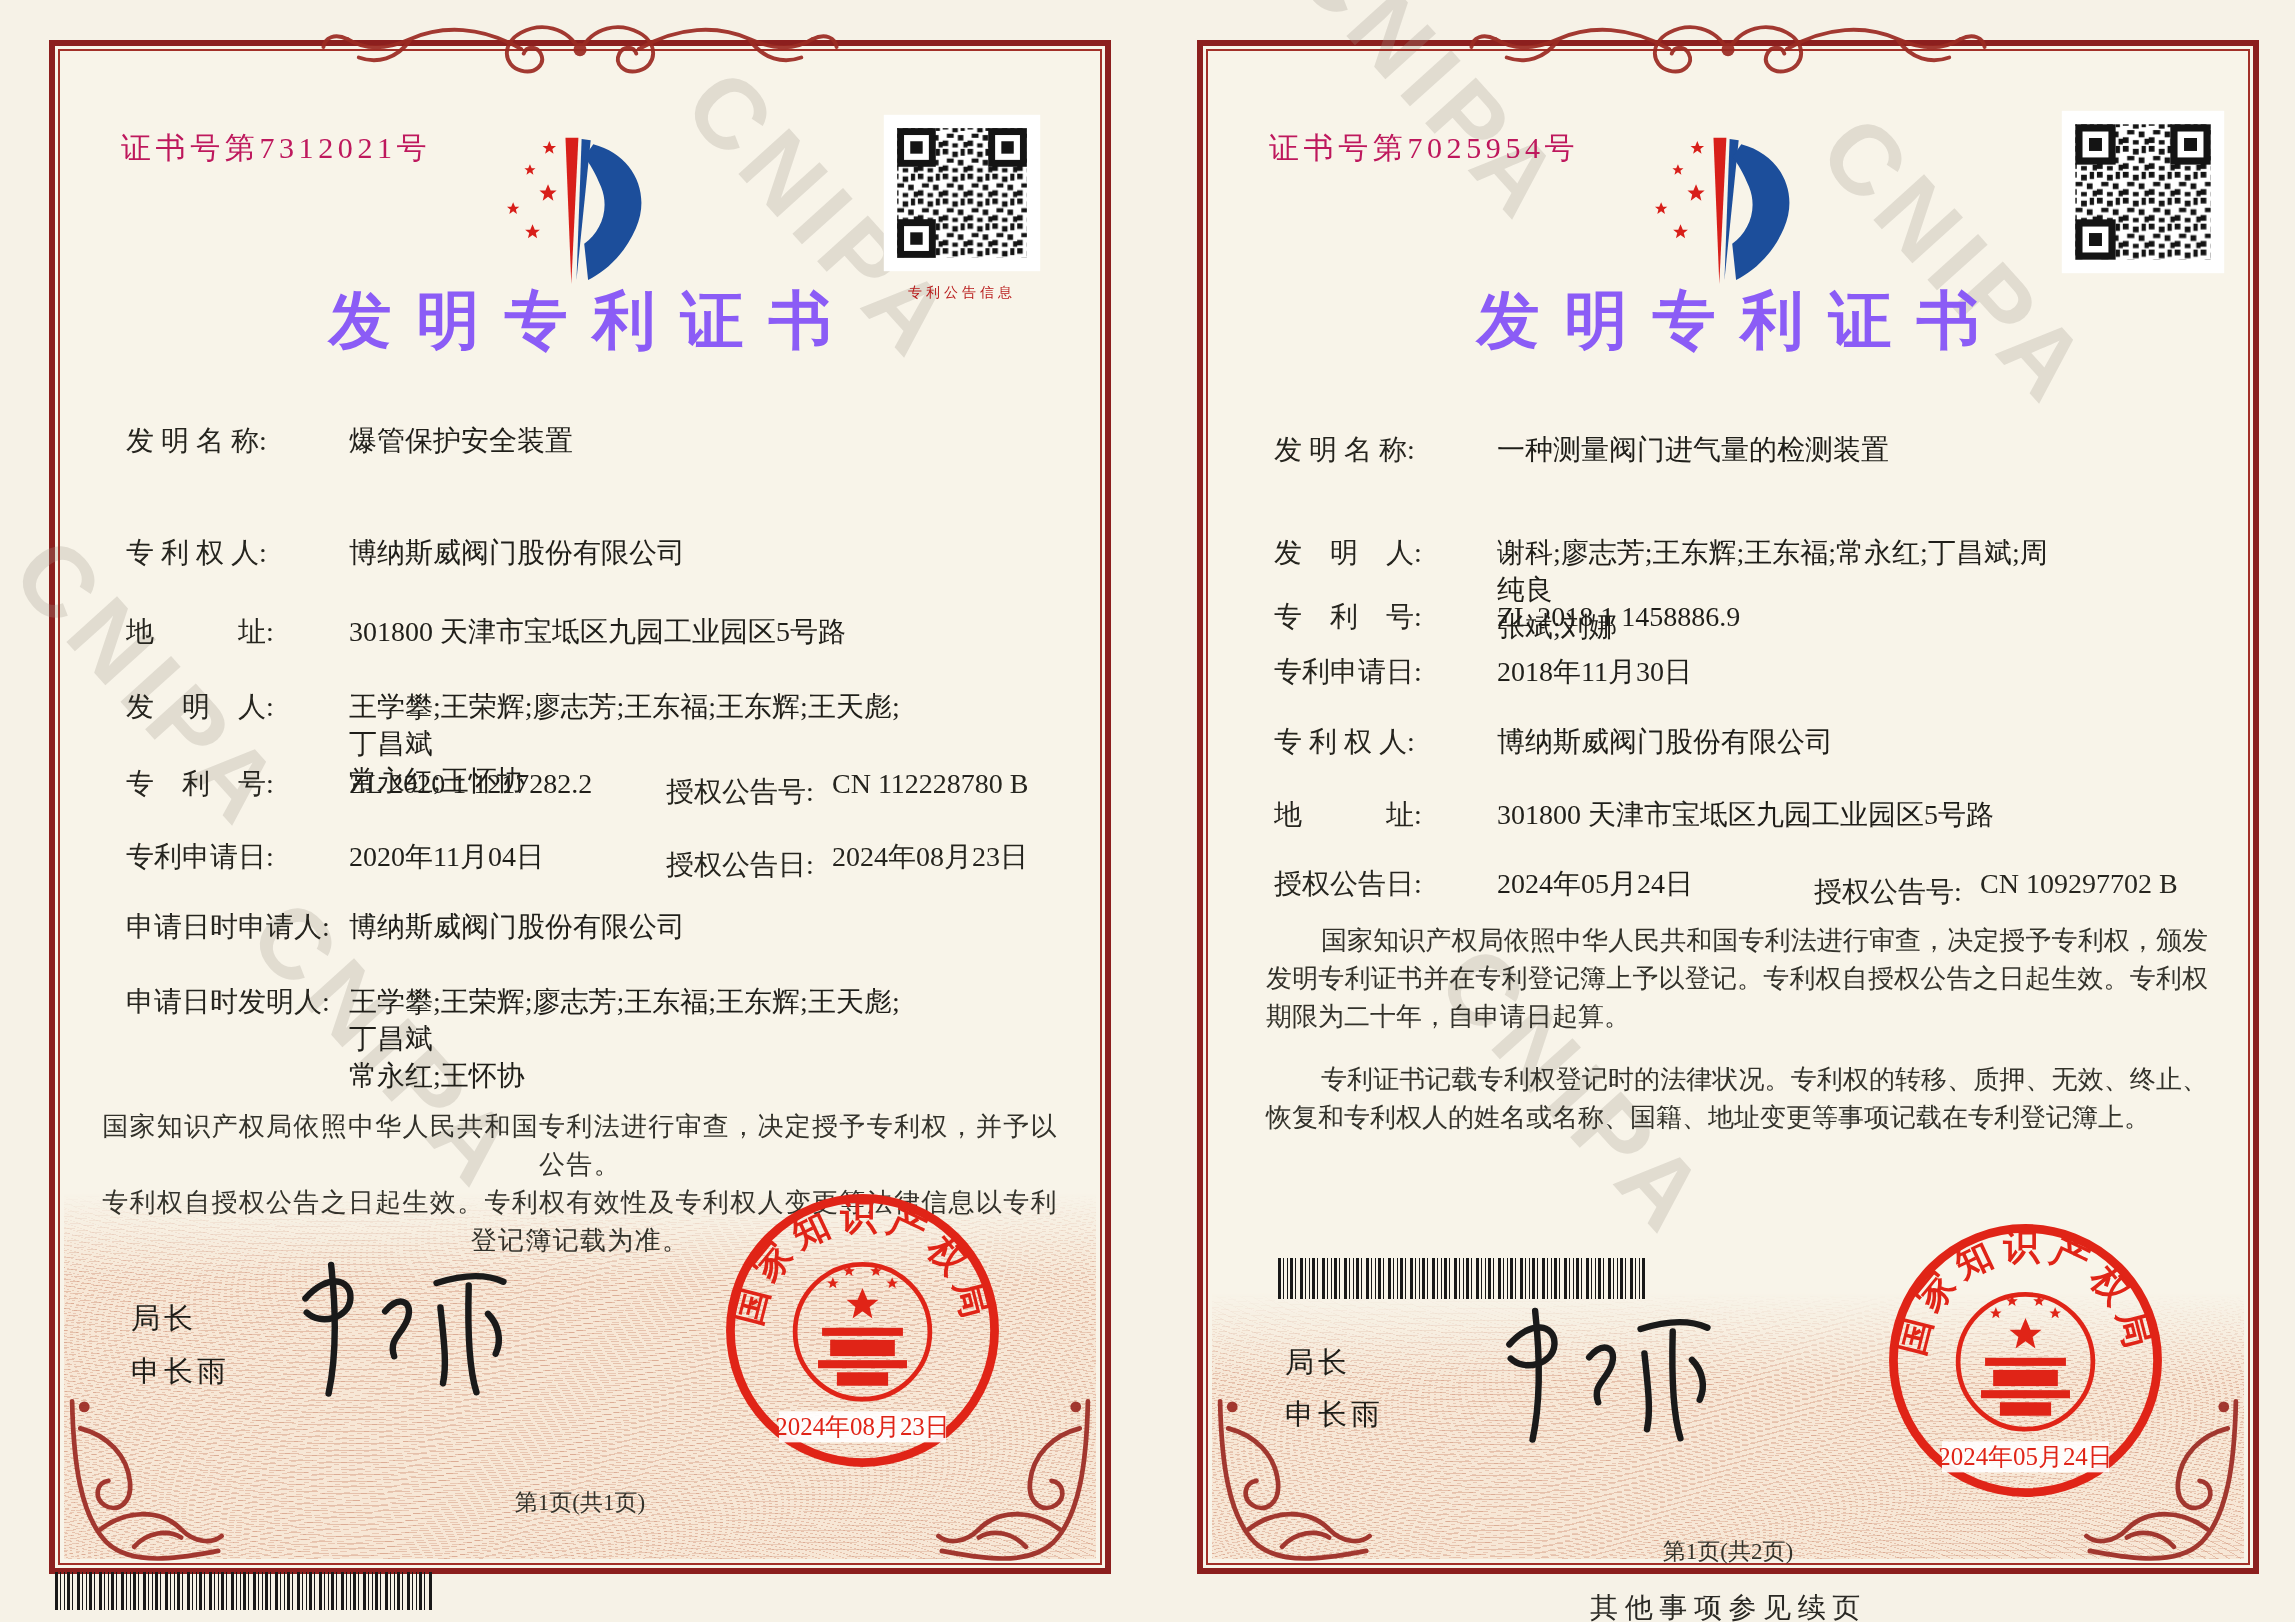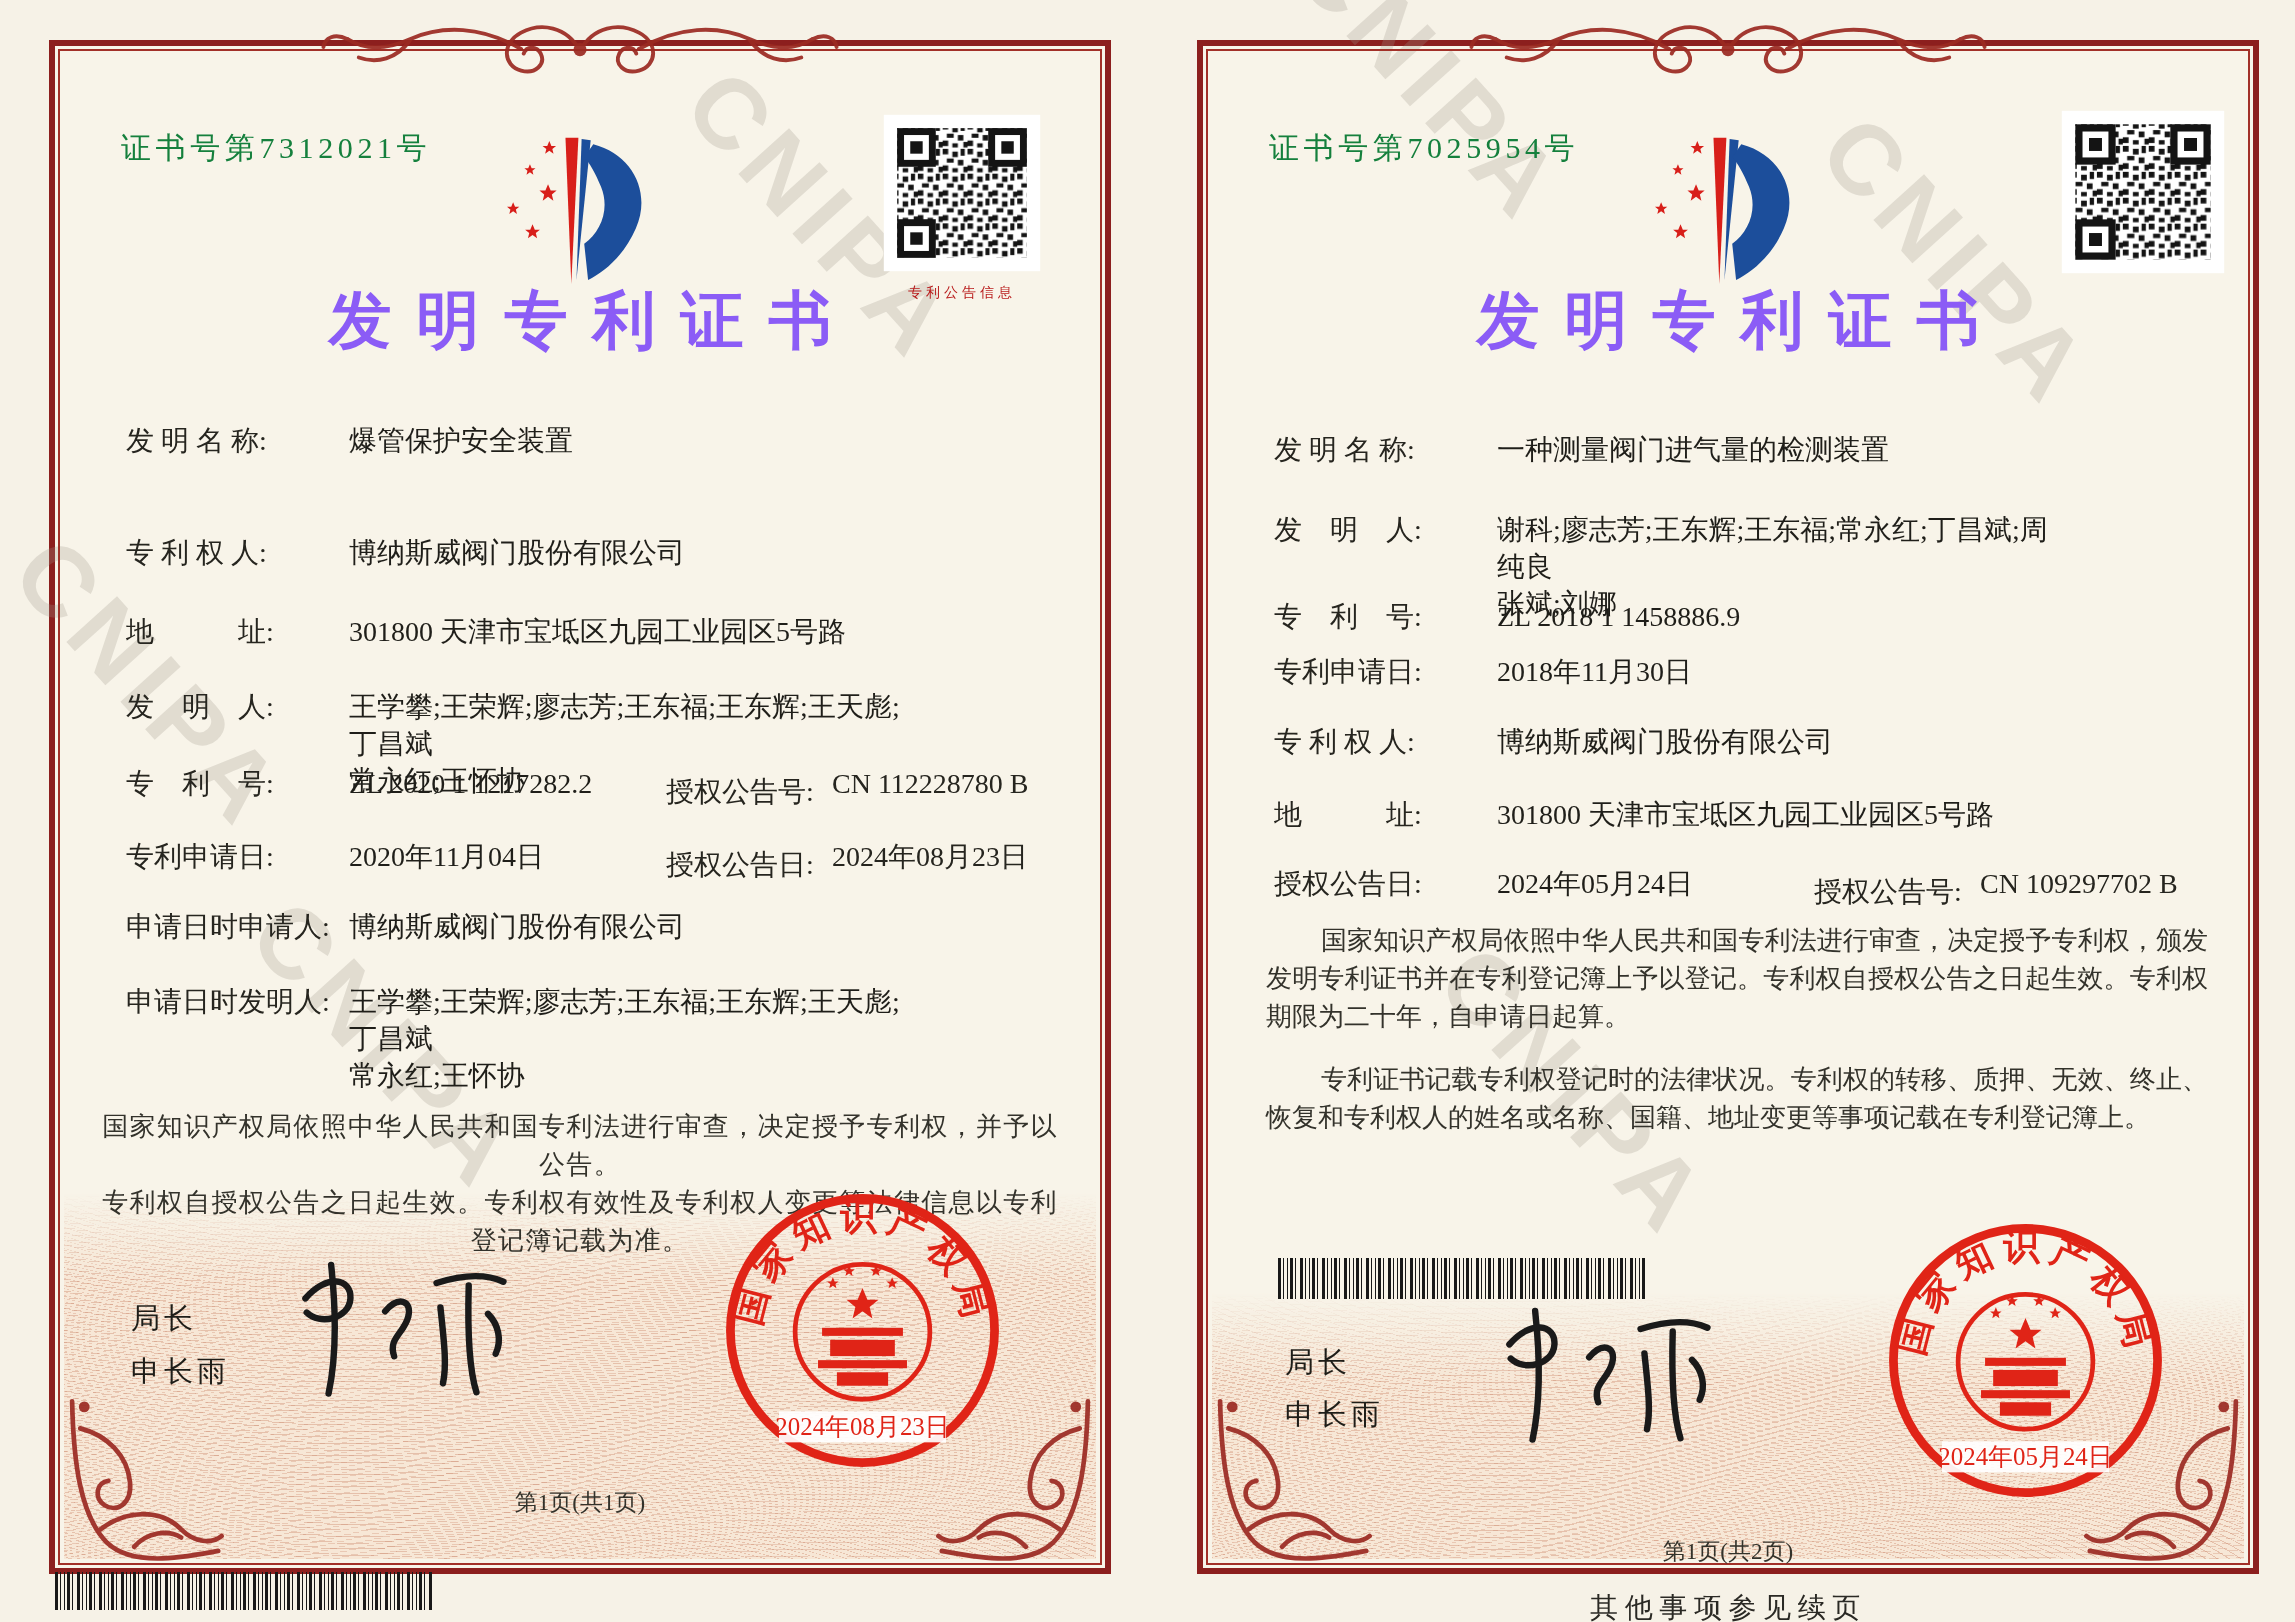--- a/index.html
+++ b/index.html
@@ -19,21 +19,21 @@
          -webkit-mask-image:linear-gradient(rgba(0,0,0,0), #000 86px);
          mask-image:linear-gradient(rgba(0,0,0,0), #000 86px);}
   .wm{position:absolute;font-family:"Liberation Sans","DejaVu Sans",sans-serif;font-weight:bold;
       font-size:99px;letter-spacing:9.2px;color:rgba(160,152,138,.26);transform:rotate(48deg);
       z-index:1;white-space:nowrap;}
   .orn{position:absolute;z-index:4;}
   .orn-top{left:50%;top:-33px;transform:translateX(-50%);width:593px;height:72px;}
   .orn-bl{left:5.3px;bottom:5.3px;width:175px;height:175px;}
   .orn-br{right:5.3px;bottom:5.3px;width:175px;height:175px;}
   
-  .cert-no{position:absolute;left:66px;top:82px;font-size:30px;letter-spacing:4.6px;color:#15803d;z-index:3;}
+  .cert-no{position:absolute;left:66px;top:82px;font-size:30px;letter-spacing:4.6px;color:#be185d;z-index:3;}
   .logo{position:absolute;left:calc(50% - 112px);top:84px;width:204px;height:168px;z-index:3;}
   .qr-block{position:absolute;z-index:3;text-align:center;}
   .qr-left{right:74px;top:78px;width:138px;}
   .qr-right{right:38px;top:74px;width:144px;}
   .qr-svg{width:100%;height:auto;background:#fff;display:block;box-shadow:0 0 0 9.2px #fff;}
   .qr-caption{margin-top:22.4px;font-size:14px;letter-spacing:4px;color:#b91c1c;}
   .title{position:absolute;left:0;right:0;top:232px;text-align:center;font-size:63px;font-weight:bold;
          letter-spacing:25px;text-indent:25px;color:#8b5cf6;z-index:3;}
   
   .row{position:absolute;left:71px;right:24px;font-size:28px;line-height:37px;z-index:3;}
@@ -259,21 +259,21 @@
     <div class="qr-block qr-right">
       <svg class="qr-svg" viewBox="0 0 200 200">
           <use href="#qr-sym"></use>
         </svg>
     </div>
     <div class="title">发明专利证书</div>
 
     <div class="row" style="top:385px;">
       <span class="lbl">发 明 名 称: </span><span class="val">一种测量阀门进气量的检测装置</span>
     </div>
-    <div class="row" style="top:465px;">
+    <div class="row" style="top:488px;">
       <span class="lbl">发　明　人: </span><span class="val"><span>谢科;廖志芳;王东辉;王东福;常永红;丁昌斌;周纯良</span><br><span>张斌;刘娜</span></span>
     </div>
     <div class="row" style="top:552px;">
       <span class="lbl">专　利　号: </span><span class="val">ZL 2018 1 1458886.9</span>
     </div>
     <div class="row" style="top:607px;">
       <span class="lbl">专利申请日: </span><span class="val">2018年11月30日</span>
     </div>
     <div class="row" style="top:677px;">
       <span class="lbl">专 利 权 人: </span><span class="val">博纳斯威阀门股份有限公司</span>

